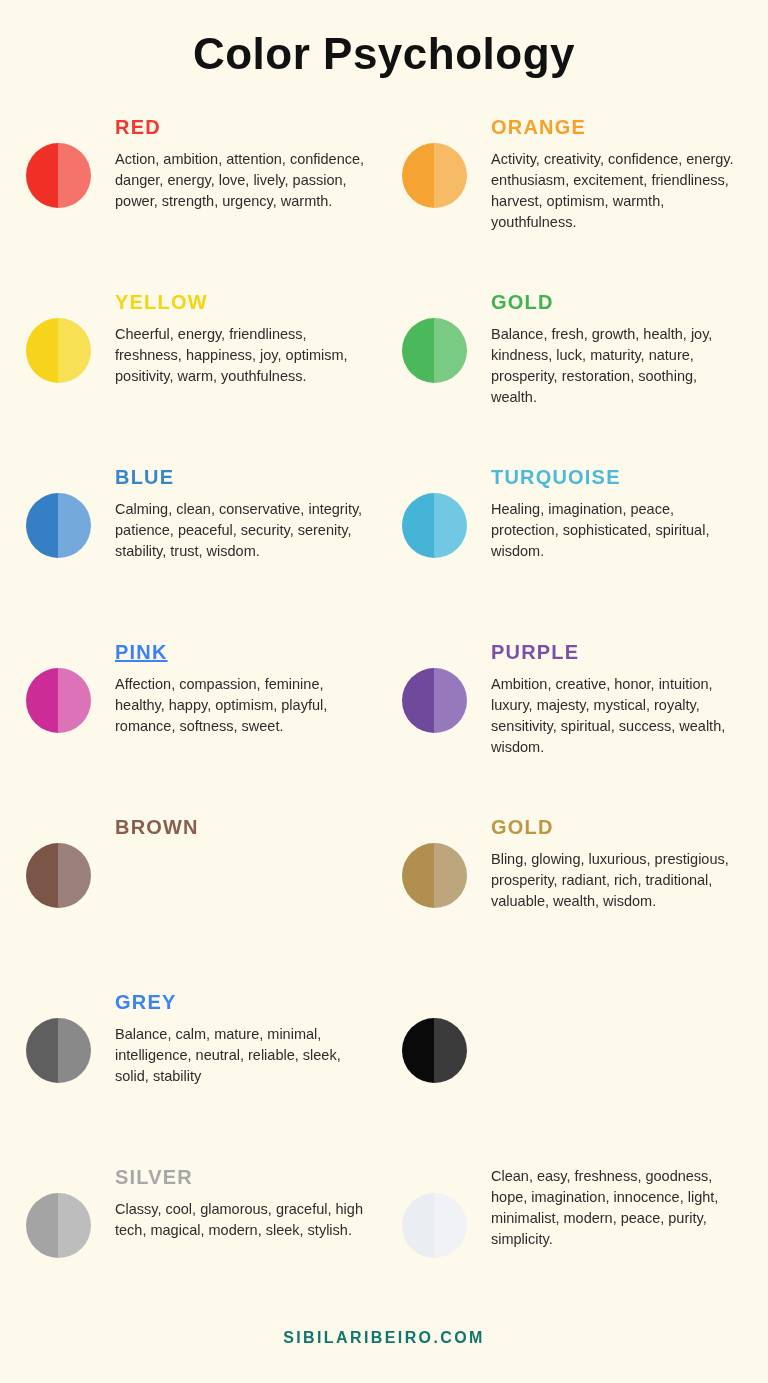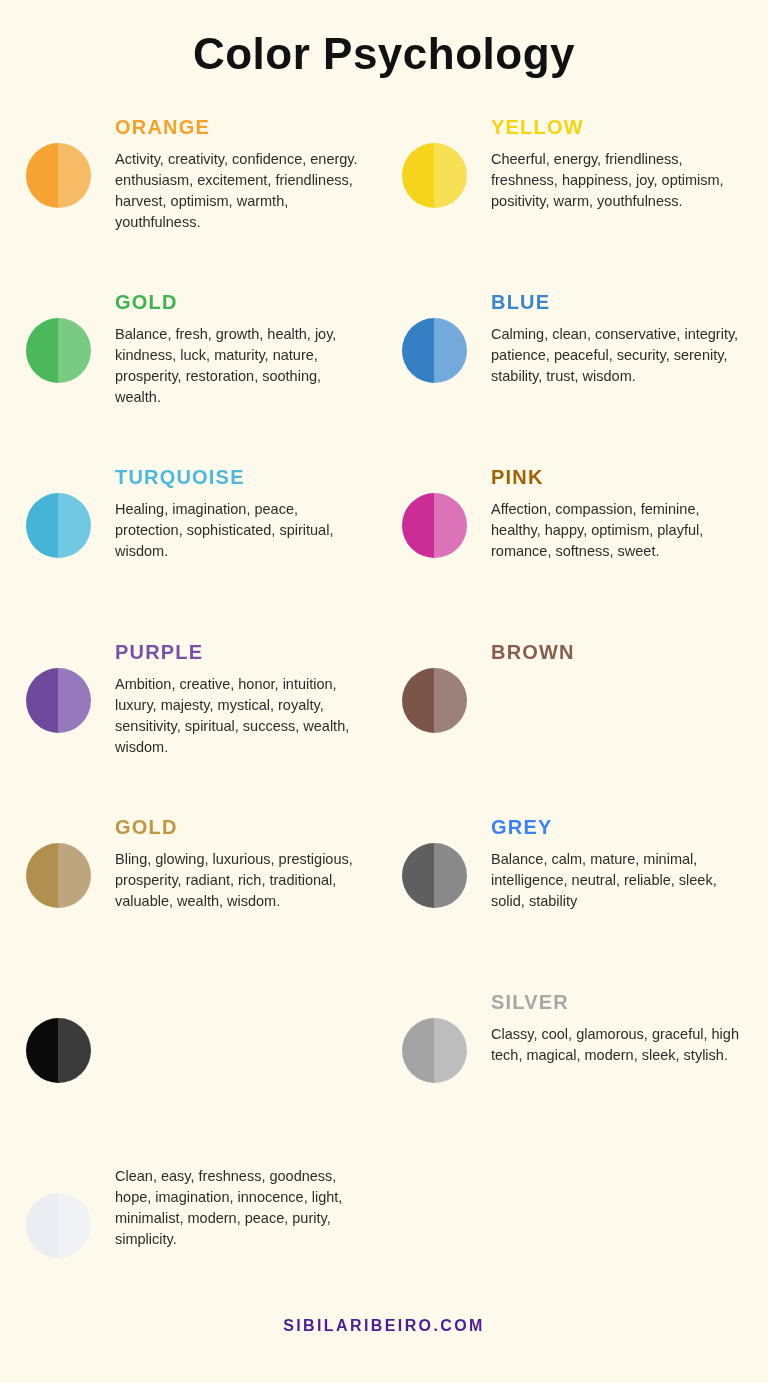--- a/index.html
+++ b/index.html
@@ -82,40 +82,52 @@
     font-size: 14.5px;
     line-height: 1.45;
     color: #2c2c2c;
     margin: 0;
     max-width: 250px;
   }
   .footer {
     position: absolute;
     left: 0;
     right: 0;
-    bottom: 48px;
+    bottom: 36px;
     text-align: center;
     font-family: "Liberation Sans", sans-serif;
     font-weight: bold;
     font-size: 16px;
     letter-spacing: 2.4px;
-    color: #4c1d95;
+    color: #0f766e;
   }
 </style>
 </head>
 <body>
 
 <div class="page">
 
   <h1 class="page-title">Color Psychology</h1>
 
   <div class="grid">
       <div class="entry">
         <div class="swatch-wrap">
           <div class="swatch">
+            <div class="half" style="background: rgb(240, 47, 38);"></div>
+            <div class="half" style="background: rgb(244, 115, 106);"></div>
+          </div>
+        </div>
+        <div class="entry-body">
+          <div class="entry-title" style="color: rgb(240, 57, 48);">RED</div>
+          <div class="entry-desc">Action, ambition, attention, confidence, danger, energy, love, lively, passion, power, strength, urgency, warmth.</div>
+        </div>
+      </div>
+      <div class="entry">
+        <div class="swatch-wrap">
+          <div class="swatch">
             <div class="half" style="background: rgb(245, 163, 50);"></div>
             <div class="half" style="background: rgb(247, 187, 102);"></div>
           </div>
         </div>
         <div class="entry-body">
           <div class="entry-title" style="color: rgb(245, 161, 42);">ORANGE</div>
           <div class="entry-desc">Activity, creativity, confidence, energy. enthusiasm, excitement, friendliness, harvest, optimism, warmth, youthfulness.</div>
         </div>
       </div>
       <div class="entry">
@@ -167,21 +179,21 @@
         </div>
       </div>
       <div class="entry">
         <div class="swatch-wrap">
           <div class="swatch">
             <div class="half" style="background: rgb(204, 44, 150);"></div>
             <div class="half" style="background: rgb(220, 114, 183);"></div>
           </div>
         </div>
         <div class="entry-body">
-          <div class="entry-title" style="color: #a16207;">PINK</div>
+          <div class="entry-title" style="color: #3b82f6; text-decoration: underline;">PINK</div>
           <div class="entry-desc">Affection, compassion, feminine, healthy, happy, optimism, playful, romance, softness, sweet.</div>
         </div>
       </div>
       <div class="entry">
         <div class="swatch-wrap">
           <div class="swatch">
             <div class="half" style="background: rgb(111, 74, 156);"></div>
             <div class="half" style="background: rgb(150, 120, 189);"></div>
           </div>
         </div>

